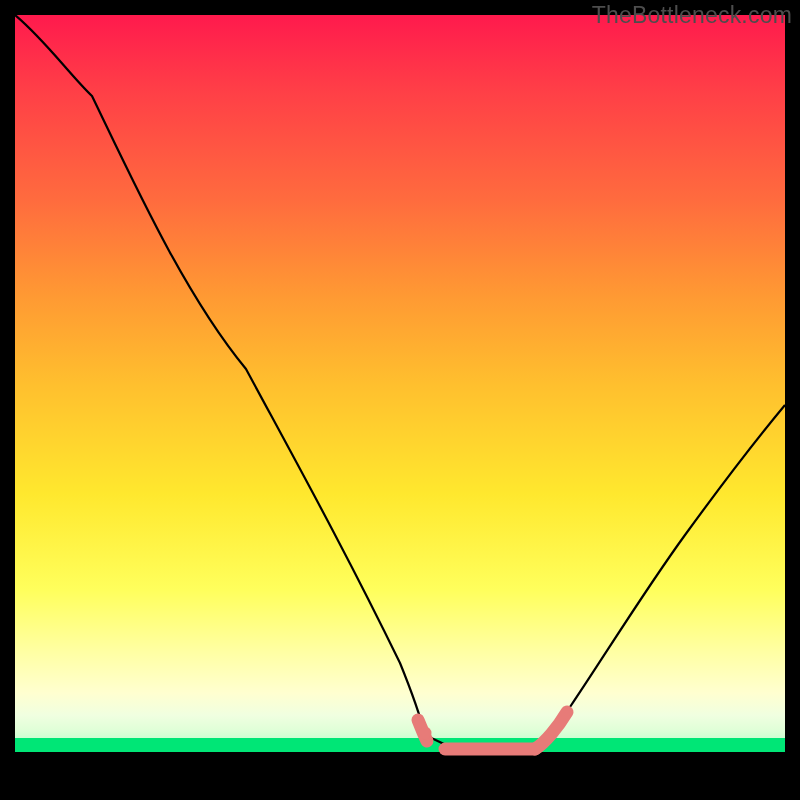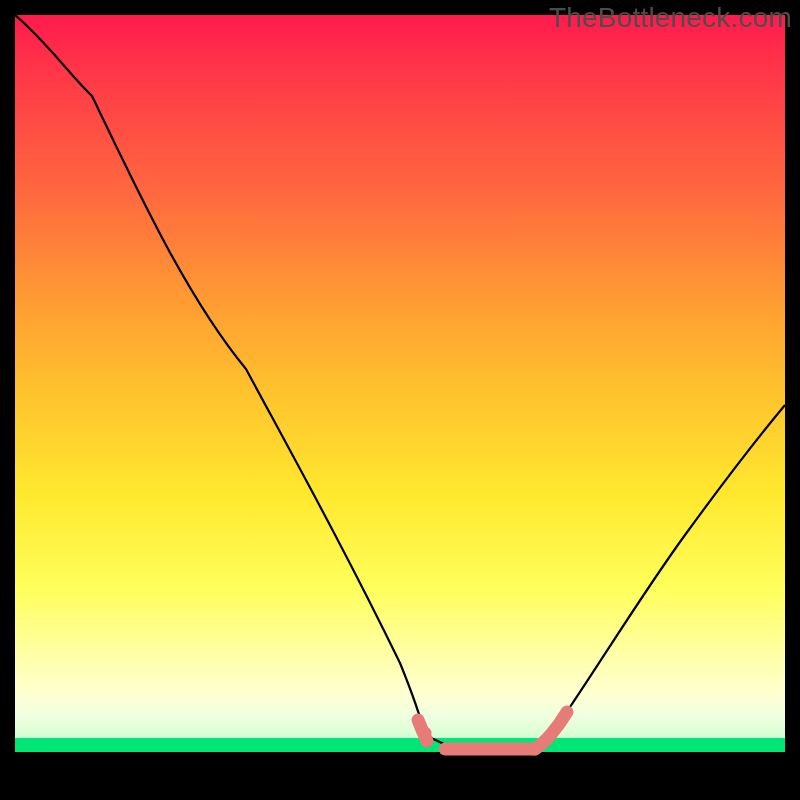--- a/index.html
+++ b/index.html
@@ -56,21 +56,21 @@
     top: 0;
     width: 770px;
     height: 752px;
     pointer-events: none;
   }
   .watermark {
     position: absolute;
     top: 2px;
     right: 8px;
     color: #4d4d4d;
-    font-size: 28px;
+    font-size: 23px;
     font-weight: 500;
     letter-spacing: 0.2px;
   }
 </style>
 </head>
 <body>
 
 <div class="frame">
   <div class="plot-bg"></div>
   <div class="green-strip"></div>

